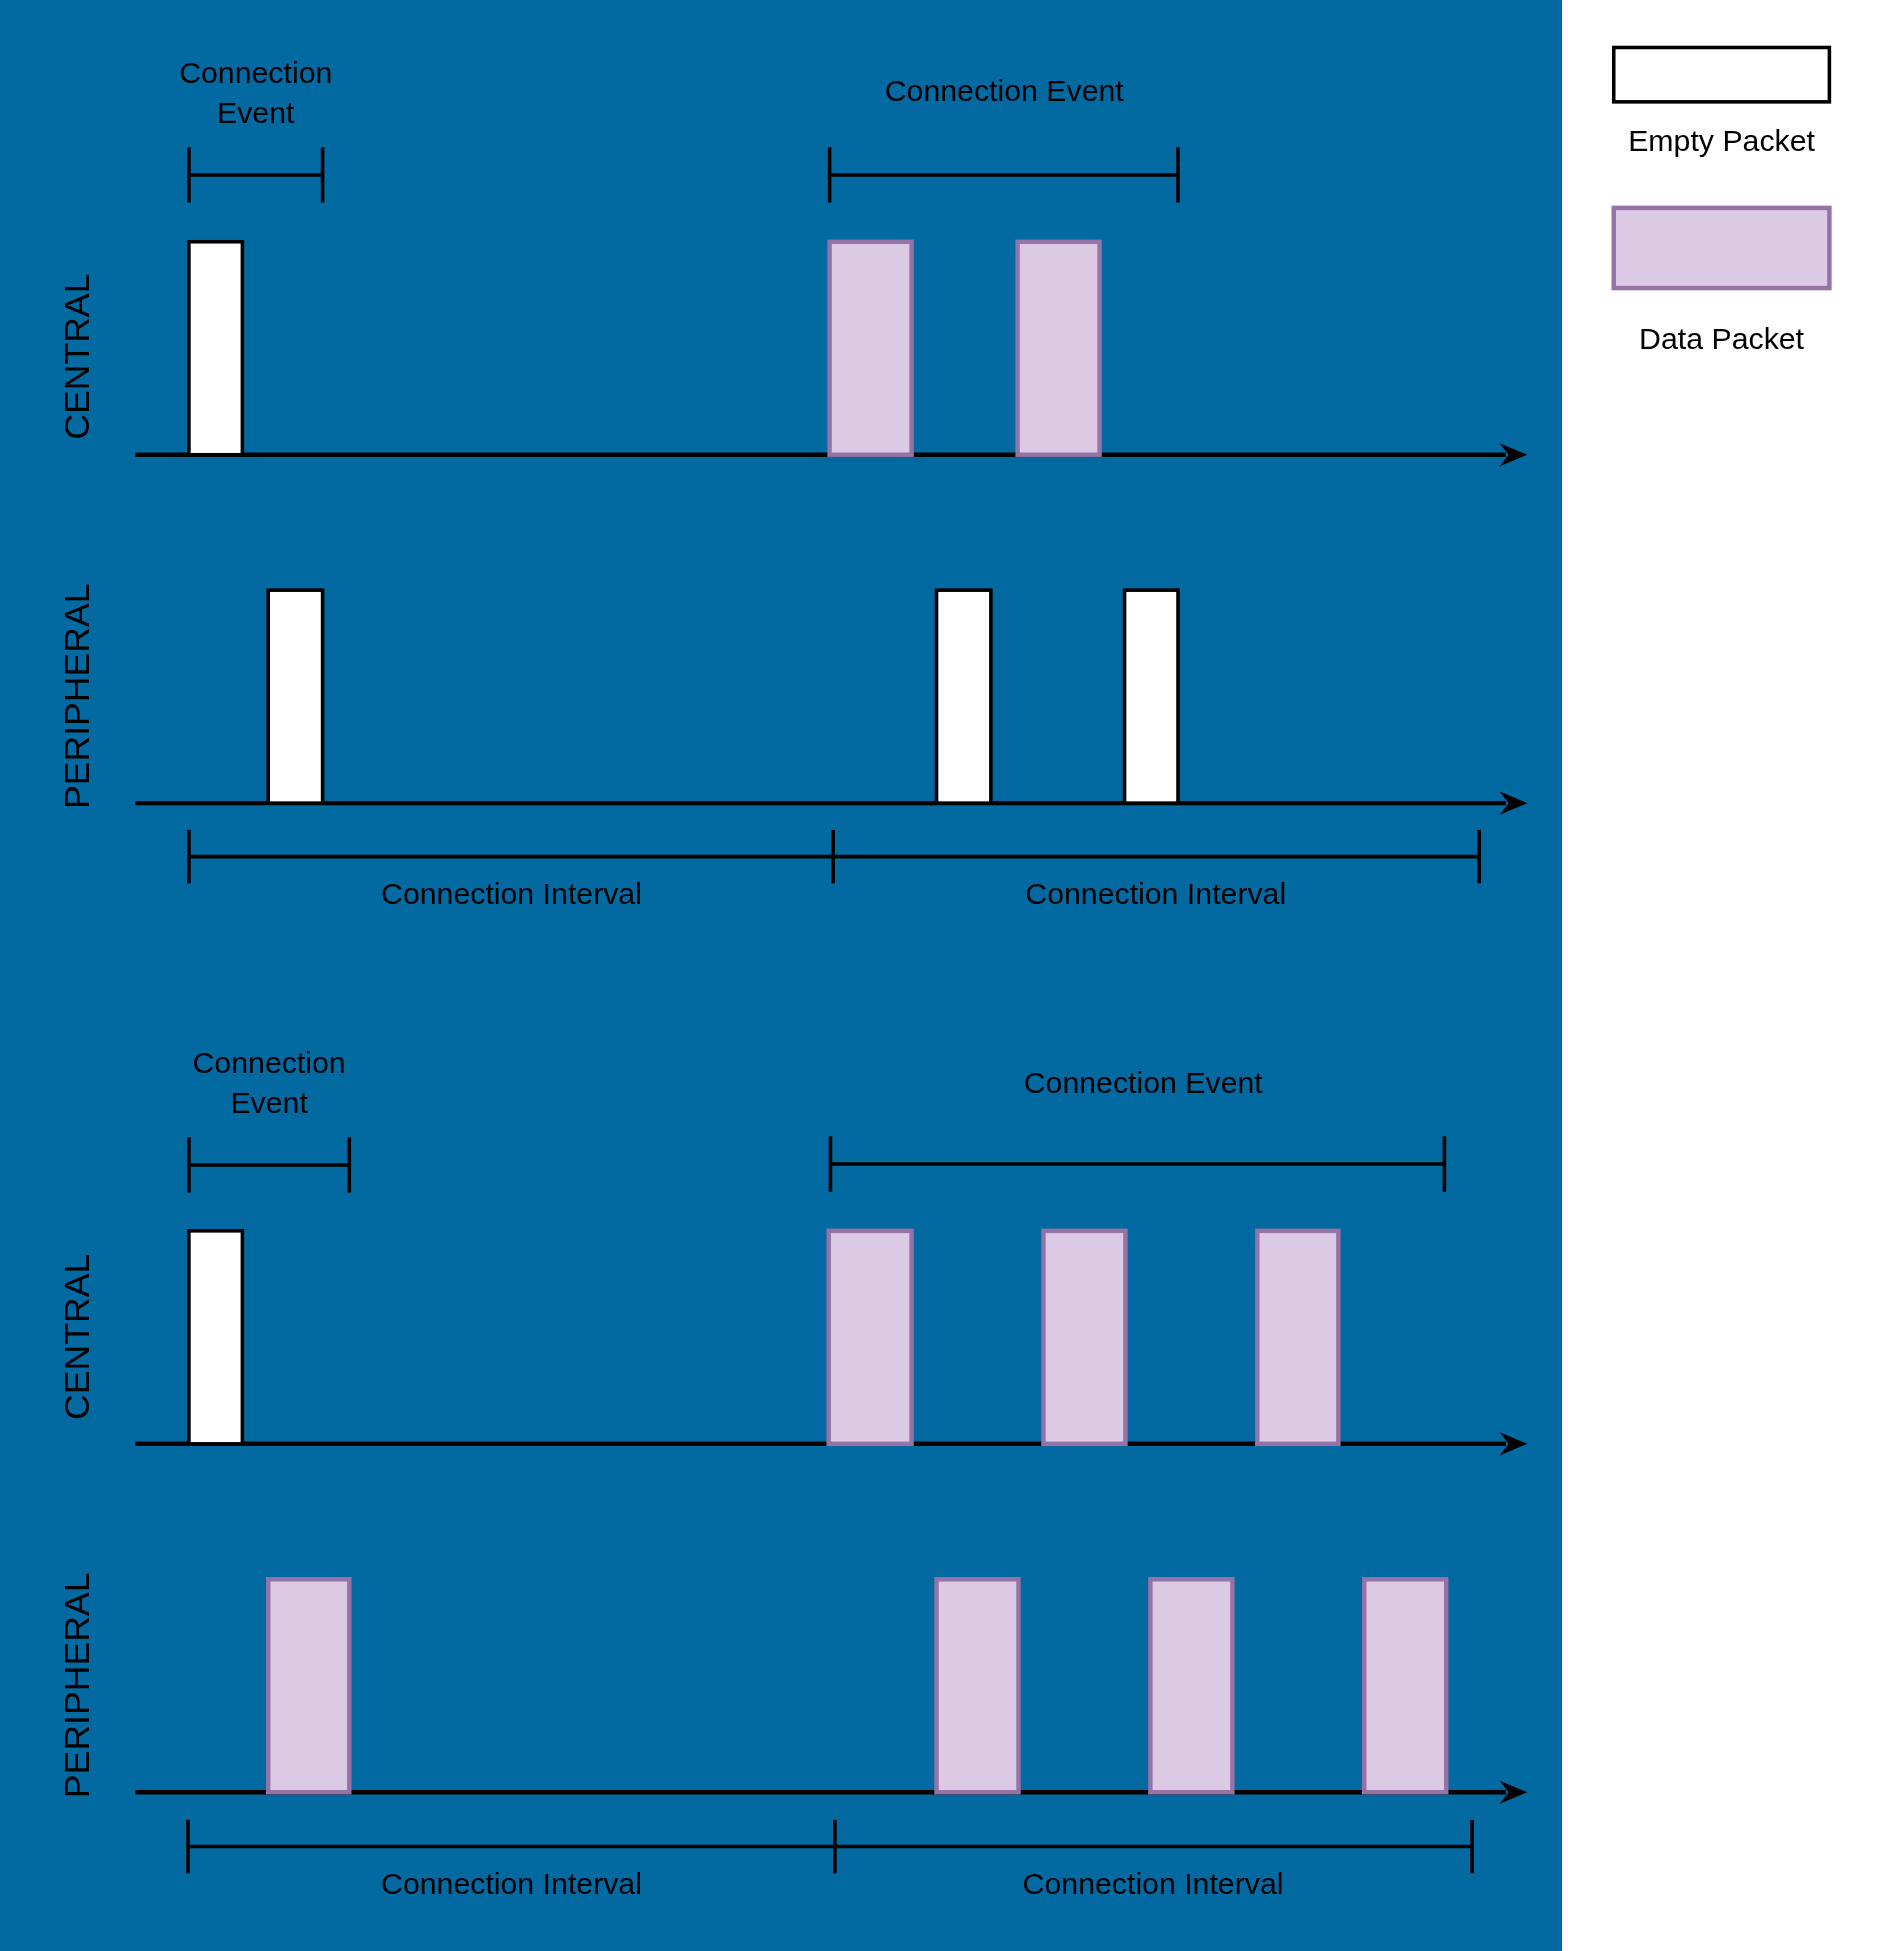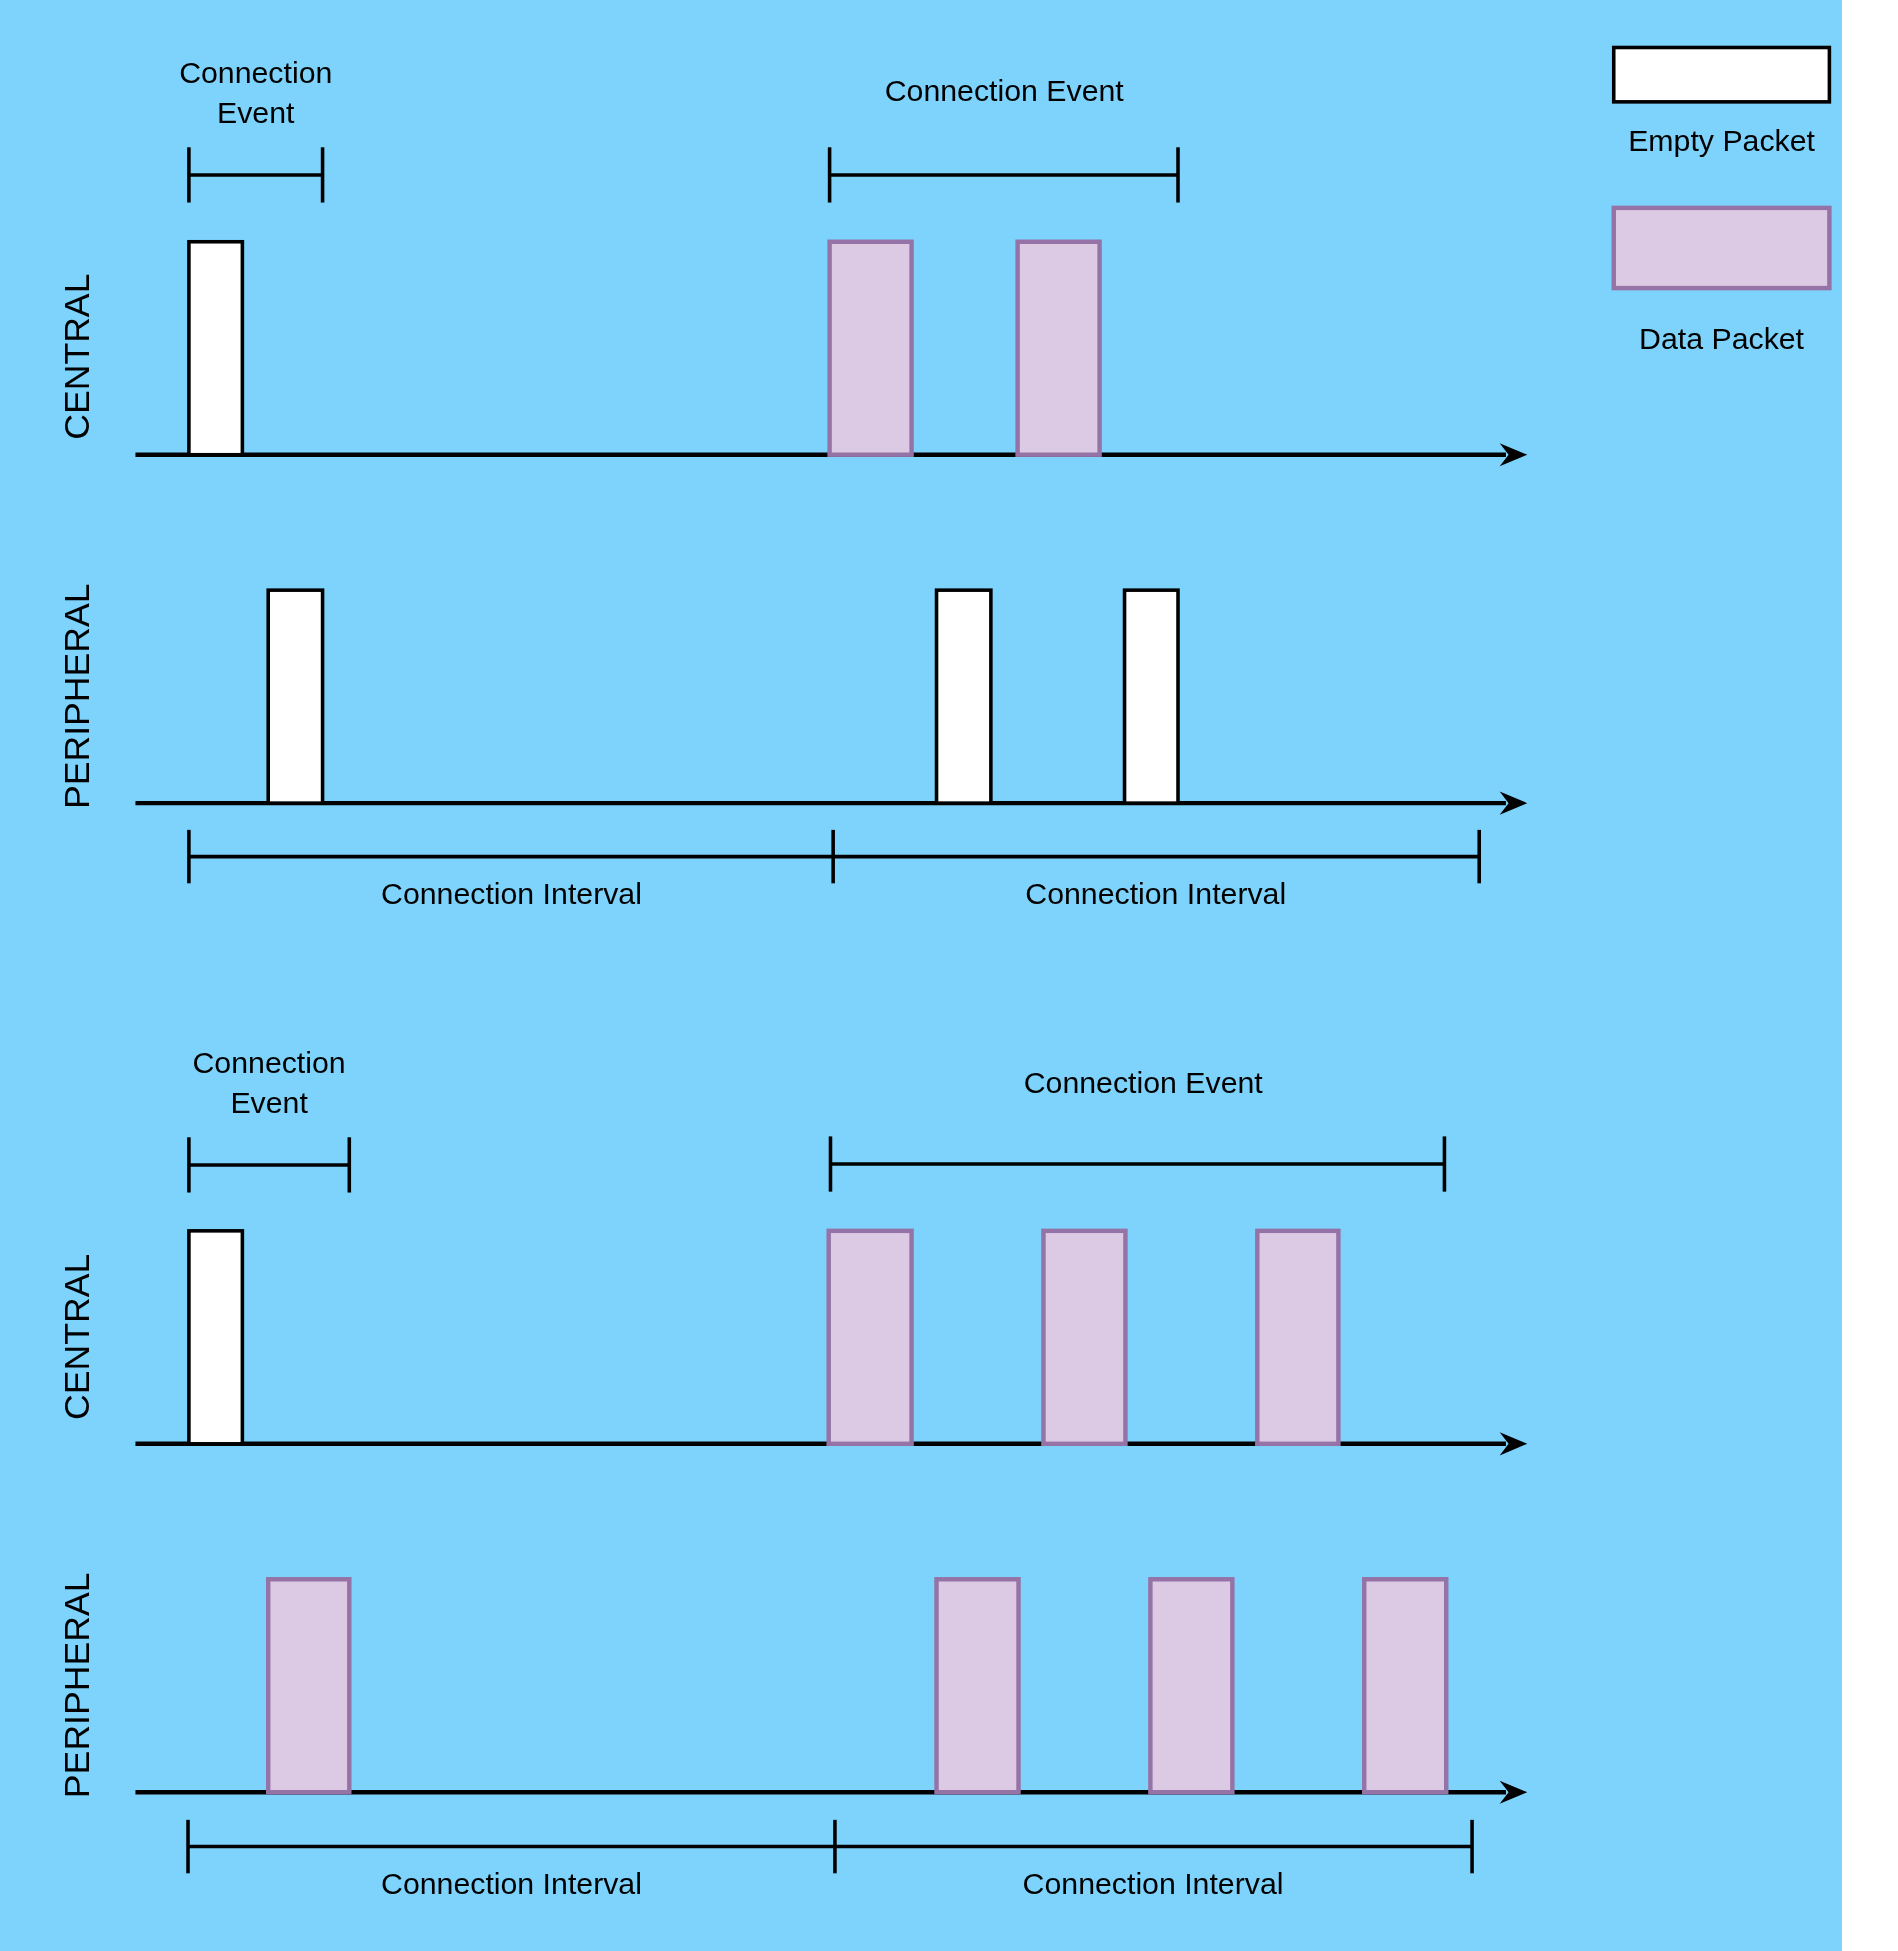--- a/index.html
+++ b/index.html
@@ -1,23 +1,23 @@
 <!DOCTYPE html>
 <html style="font-size:14.3px"><head>
 <meta charset="utf-8">
 <style>
   html, body {
     margin: 0;
     padding: 0;
     background: #ffffff;
   }
   .figure-wrap {
-    width: 1842px;
+    width: 1562px;
     height: 1952px;
-    background: #7dd3fc;
+    background: #0369a1;
   }
   svg {
     display: block;
     font-family: "Liberation Sans", "DejaVu Sans", sans-serif;
   }
   svg text {
     fill: #000000;
   }
 </style>
 </head>

